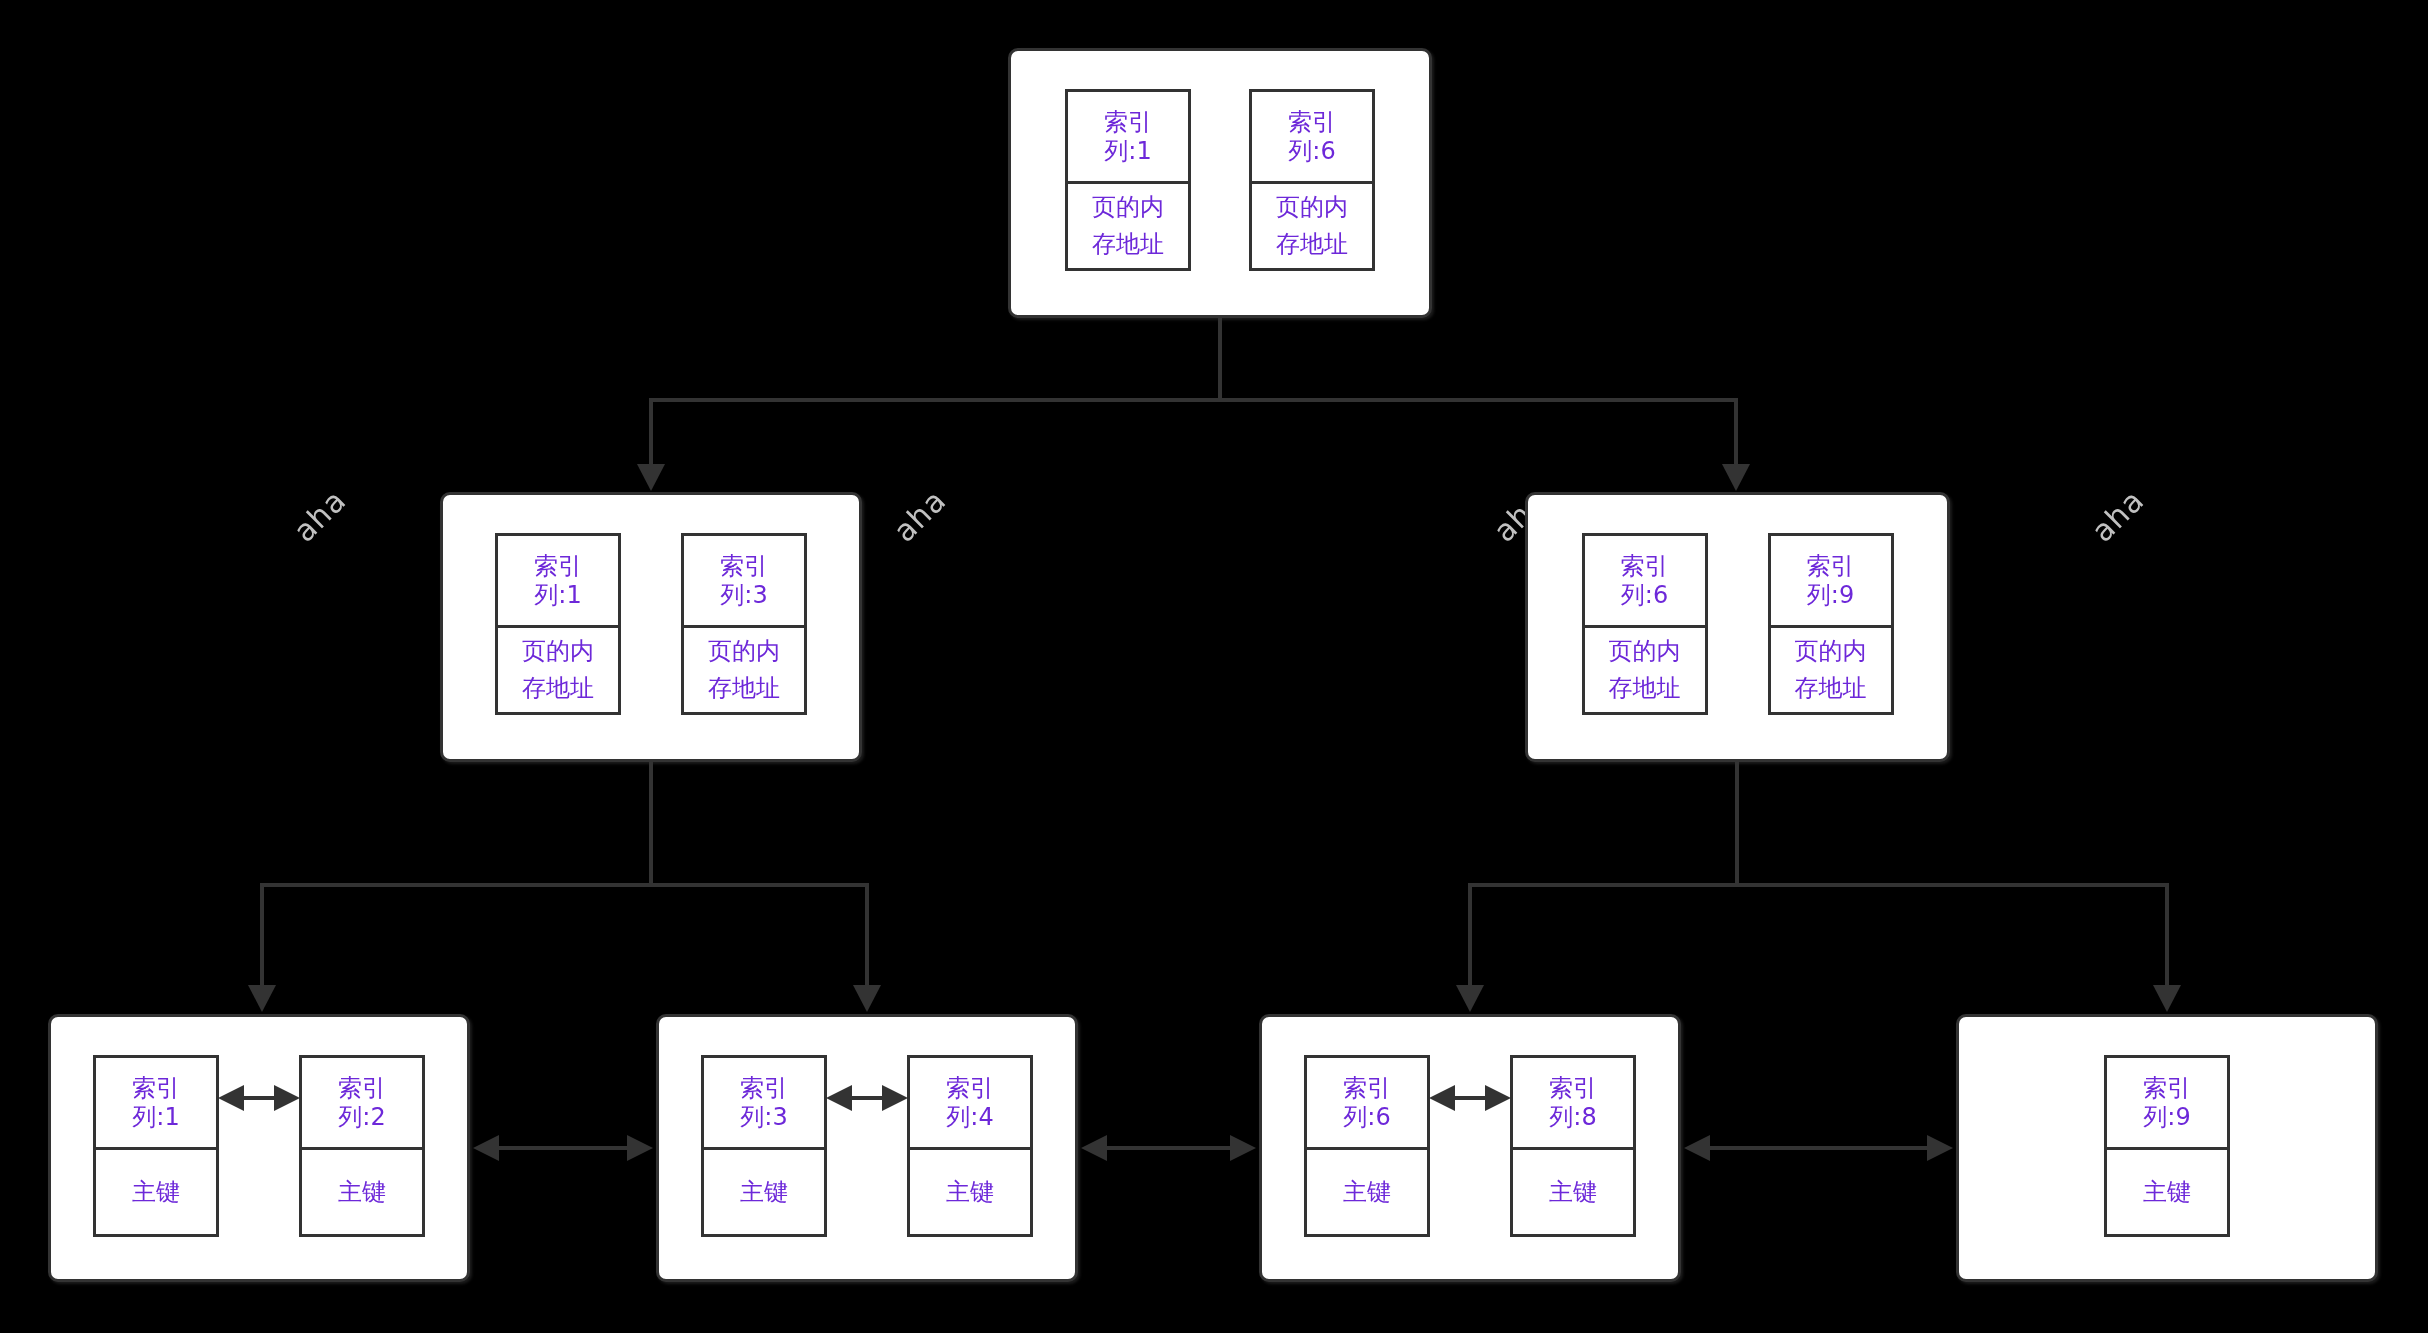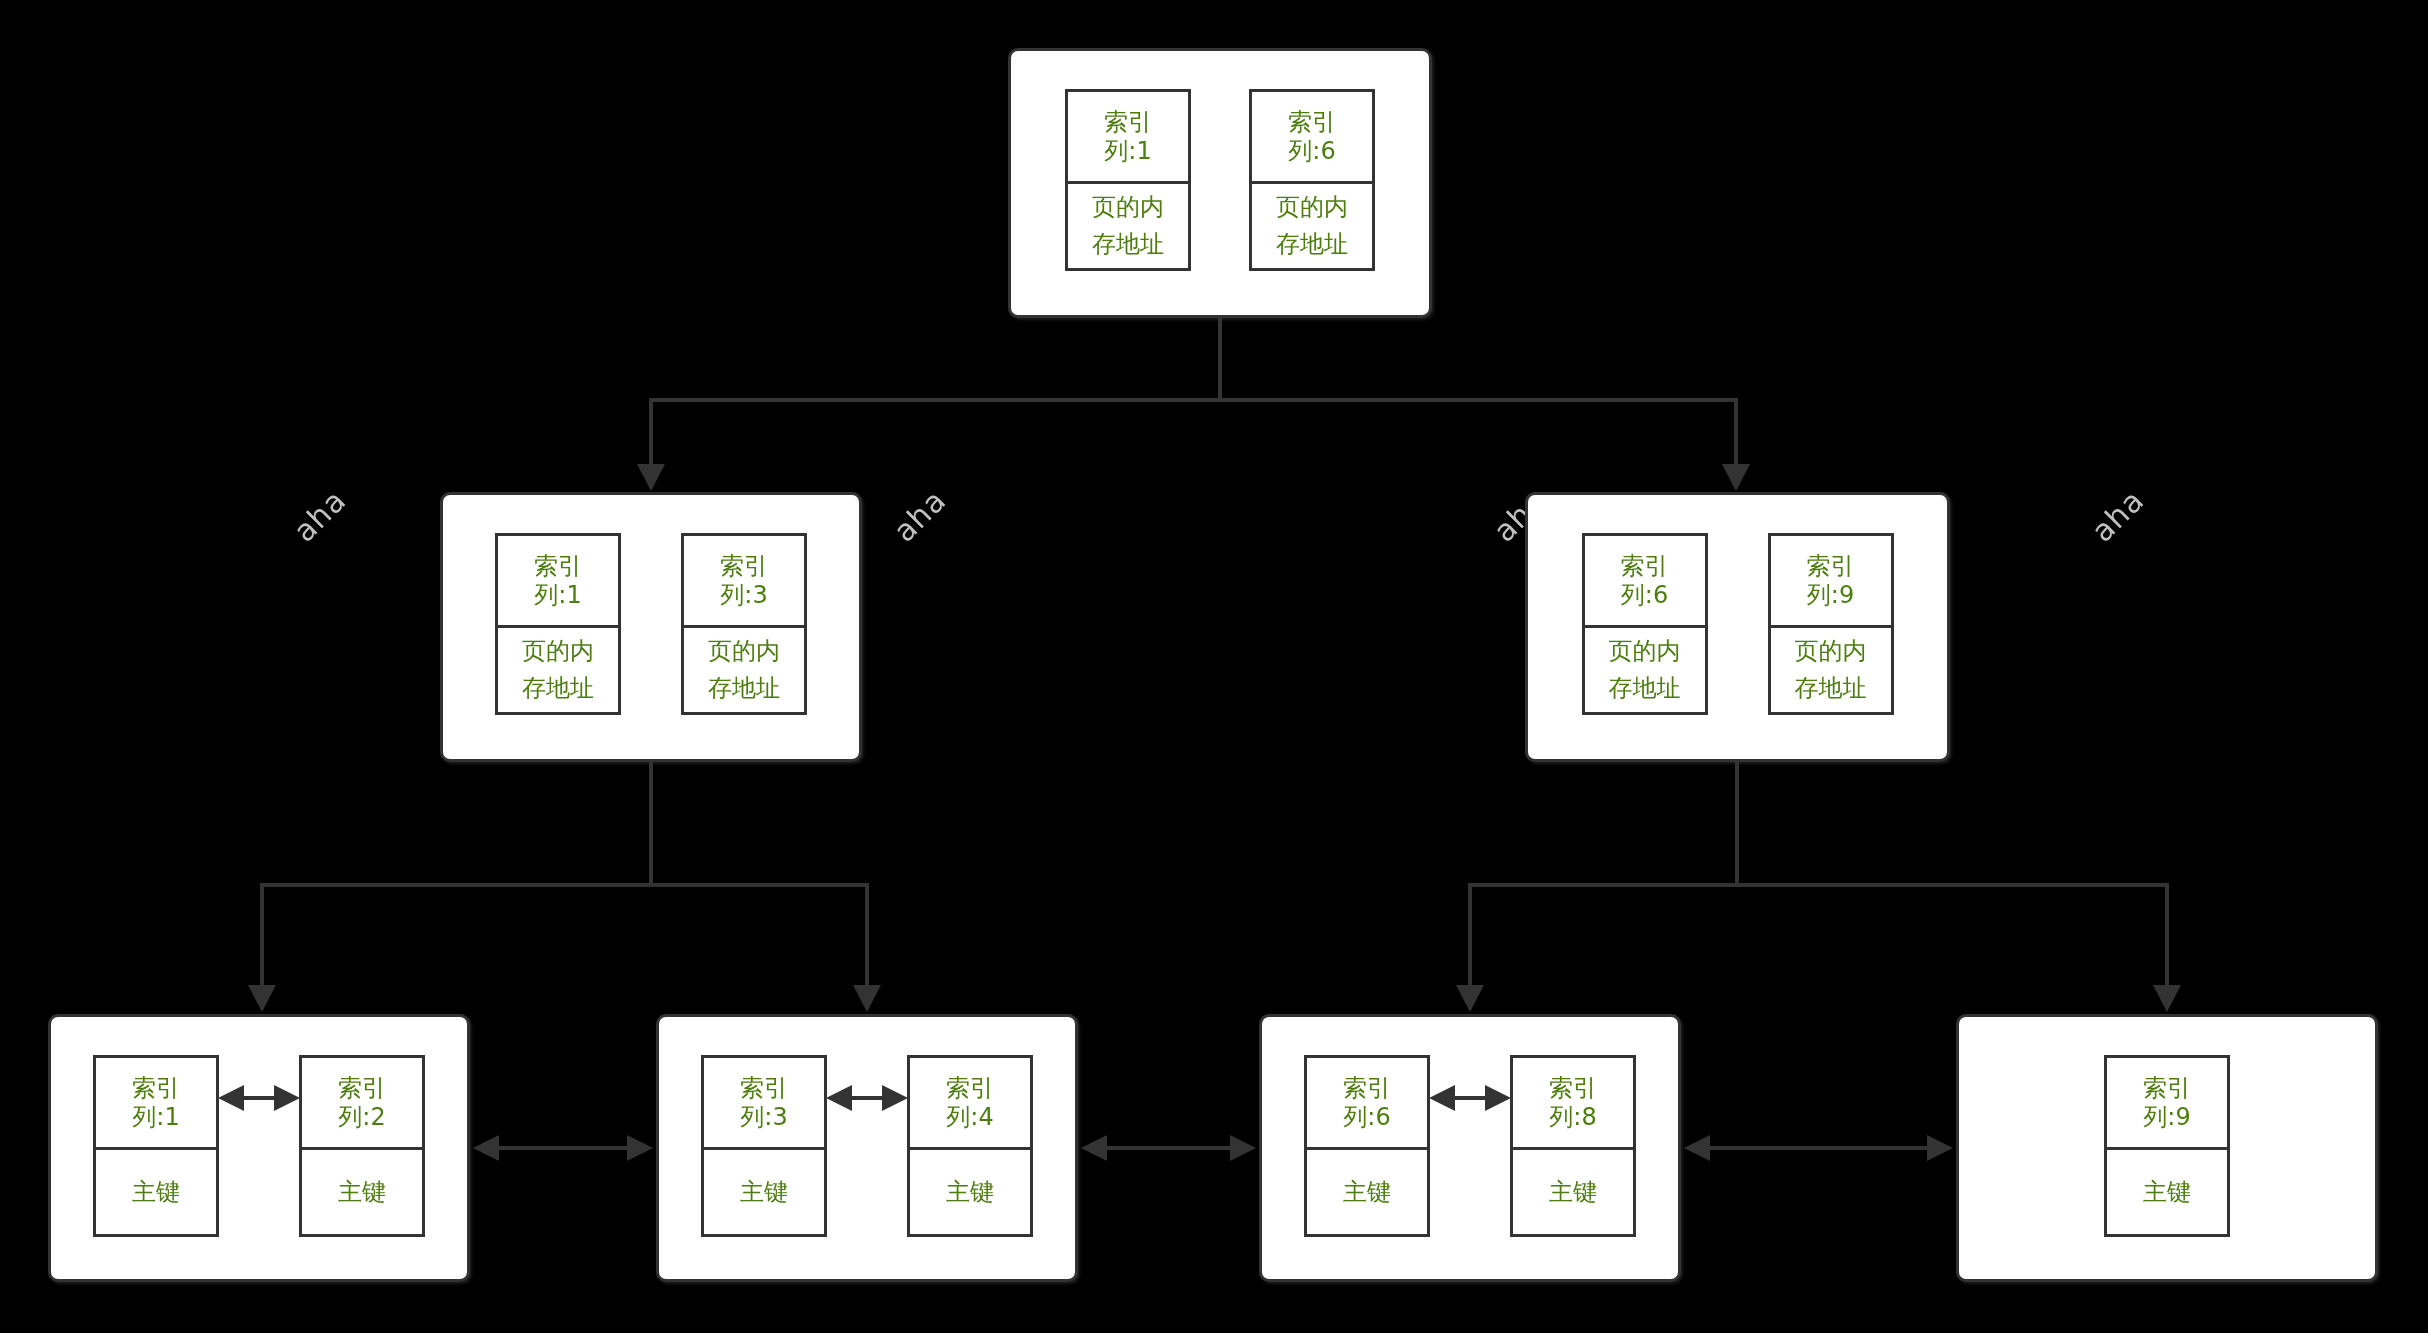--- a/index.html
+++ b/index.html
@@ -30,21 +30,21 @@
 
   .cell { width: 126px; border: 3px solid #333333; background: #ffffff; }
   .cell-top {
     height: 92px; border-bottom: 3px solid #333333;
     display: flex; flex-direction: column; justify-content: center; align-items: center;
   }
   .cell-bottom {
     height: 84px;
     display: flex; flex-direction: column; justify-content: center; align-items: center; gap: 8px;
   }
-  .cell-line { font-size: 24px; line-height: 29px; color: #4d7c0f; white-space: nowrap; }
+  .cell-line { font-size: 24px; line-height: 29px; color: #6d28d9; white-space: nowrap; }
 
   
   svg.connectors { position: absolute; left: 0; top: 0; z-index: 3; pointer-events: none; }
 </style>
 </head>
 <body>
 
 <div class="canvas">
 
   <div class="watermark" style="left:260px; top:496px;">aha</div>

